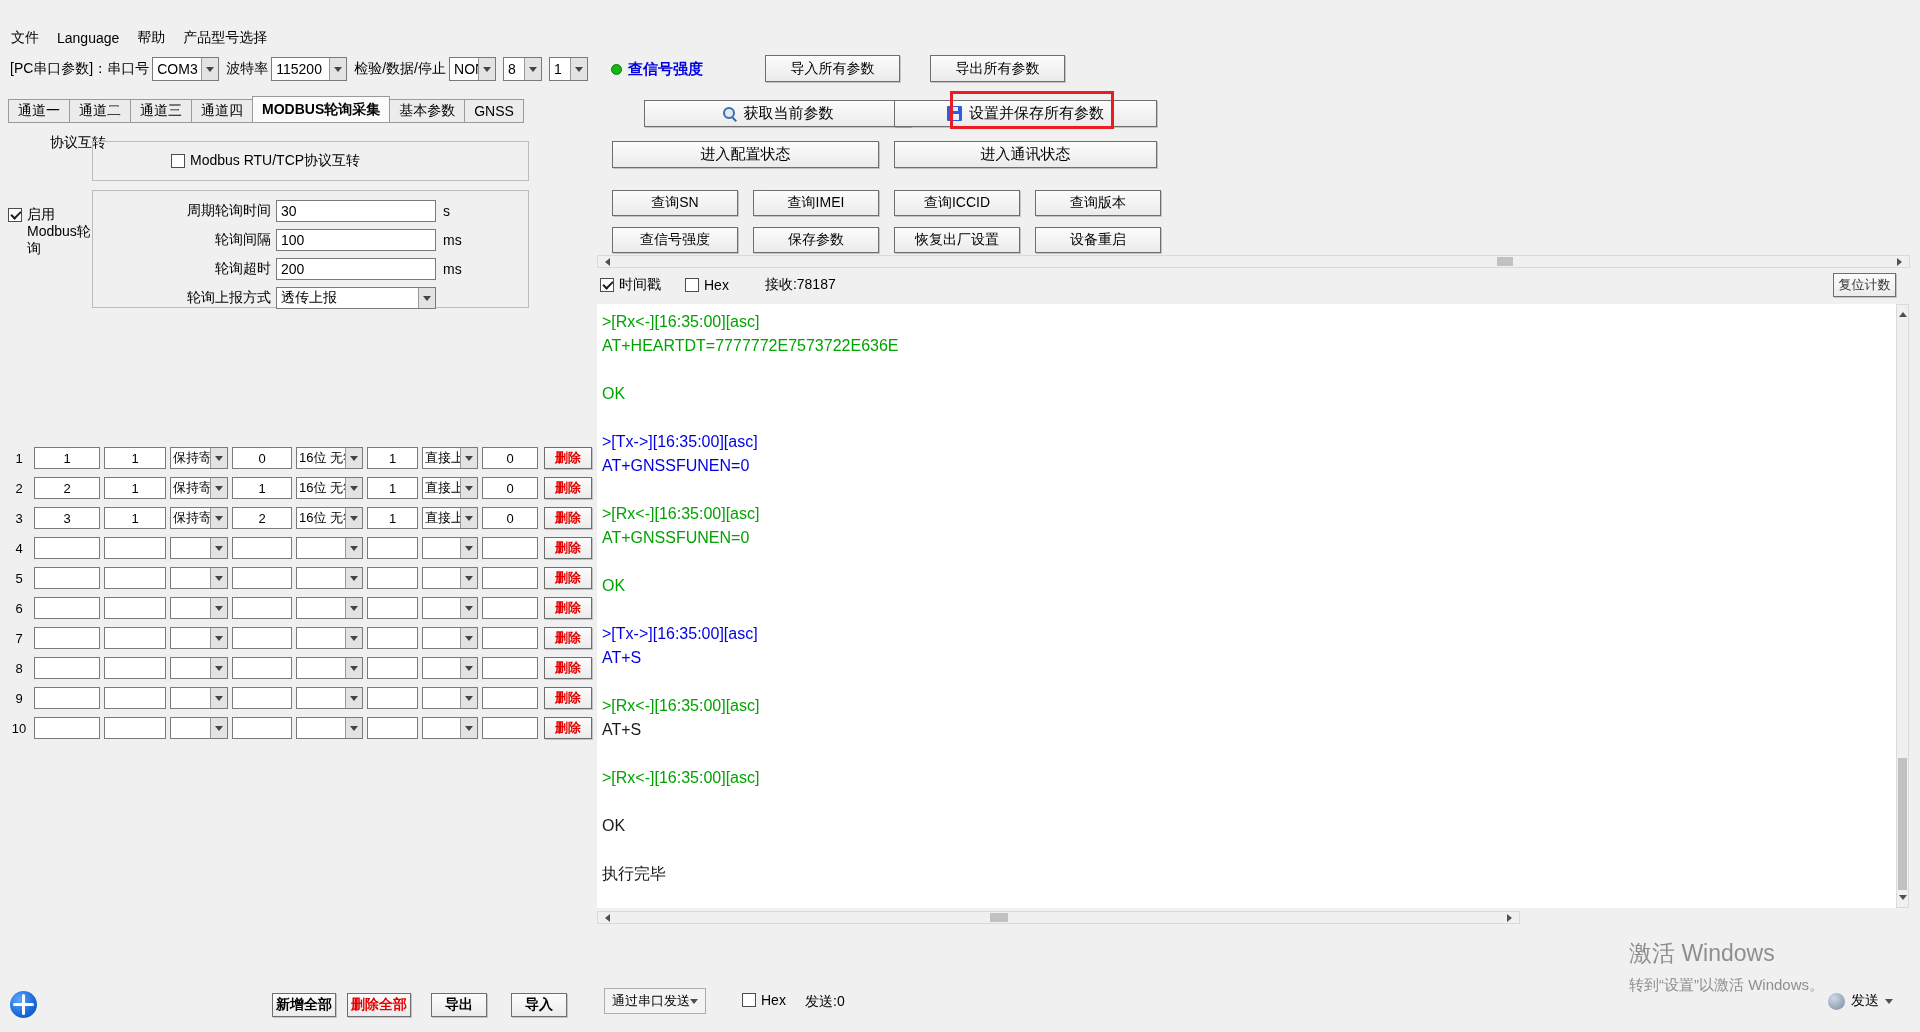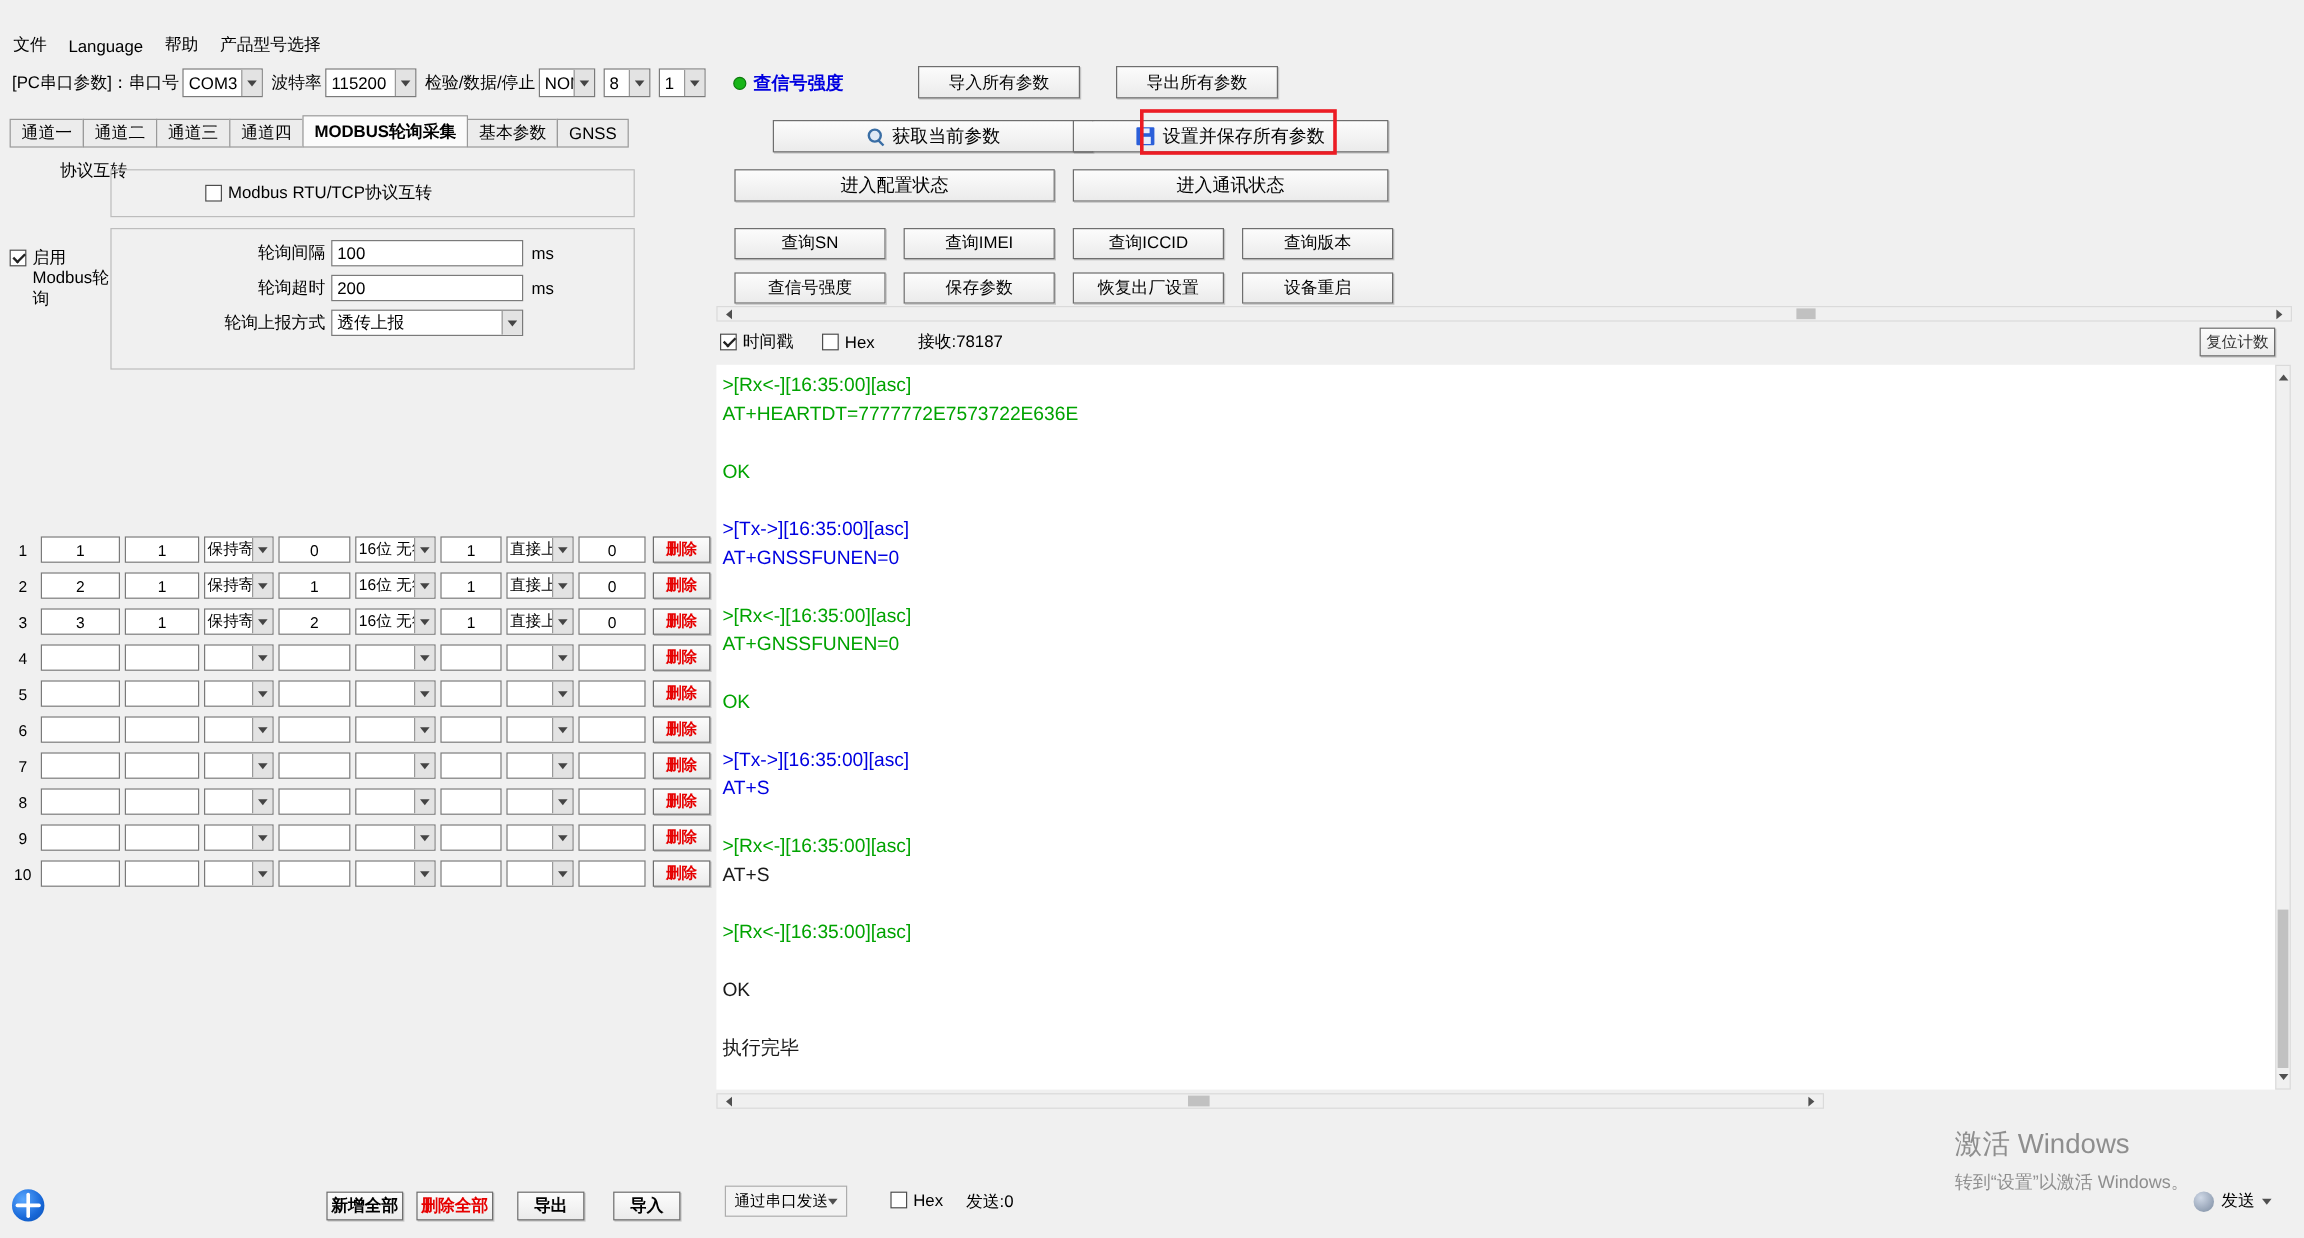--- a/index.html
+++ b/index.html
@@ -233,20 +233,28 @@
       <span>Modbus RTU/TCP协议互转</span>
     </span>
   </div>
 
   <div id="enable-block">
     <span class="cb checked"></span>
     <span class="cb-label">启用 Modbus轮询</span>
   </div>
 
   <div class="groupbox" id="group-poll">
+  <div class="field-row">
+    <span class="f-label">周期轮询时间</span>
+    <span class="f-ctrl input">
+      <span class="val">30</span>
+
+    </span>
+    <span class="f-unit">s</span>
+  </div>
 
   <div class="field-row">
     <span class="f-label">轮询间隔</span>
     <span class="f-ctrl input">
       <span class="val">100</span>
 
     </span>
     <span class="f-unit">ms</span>
   </div>
 

